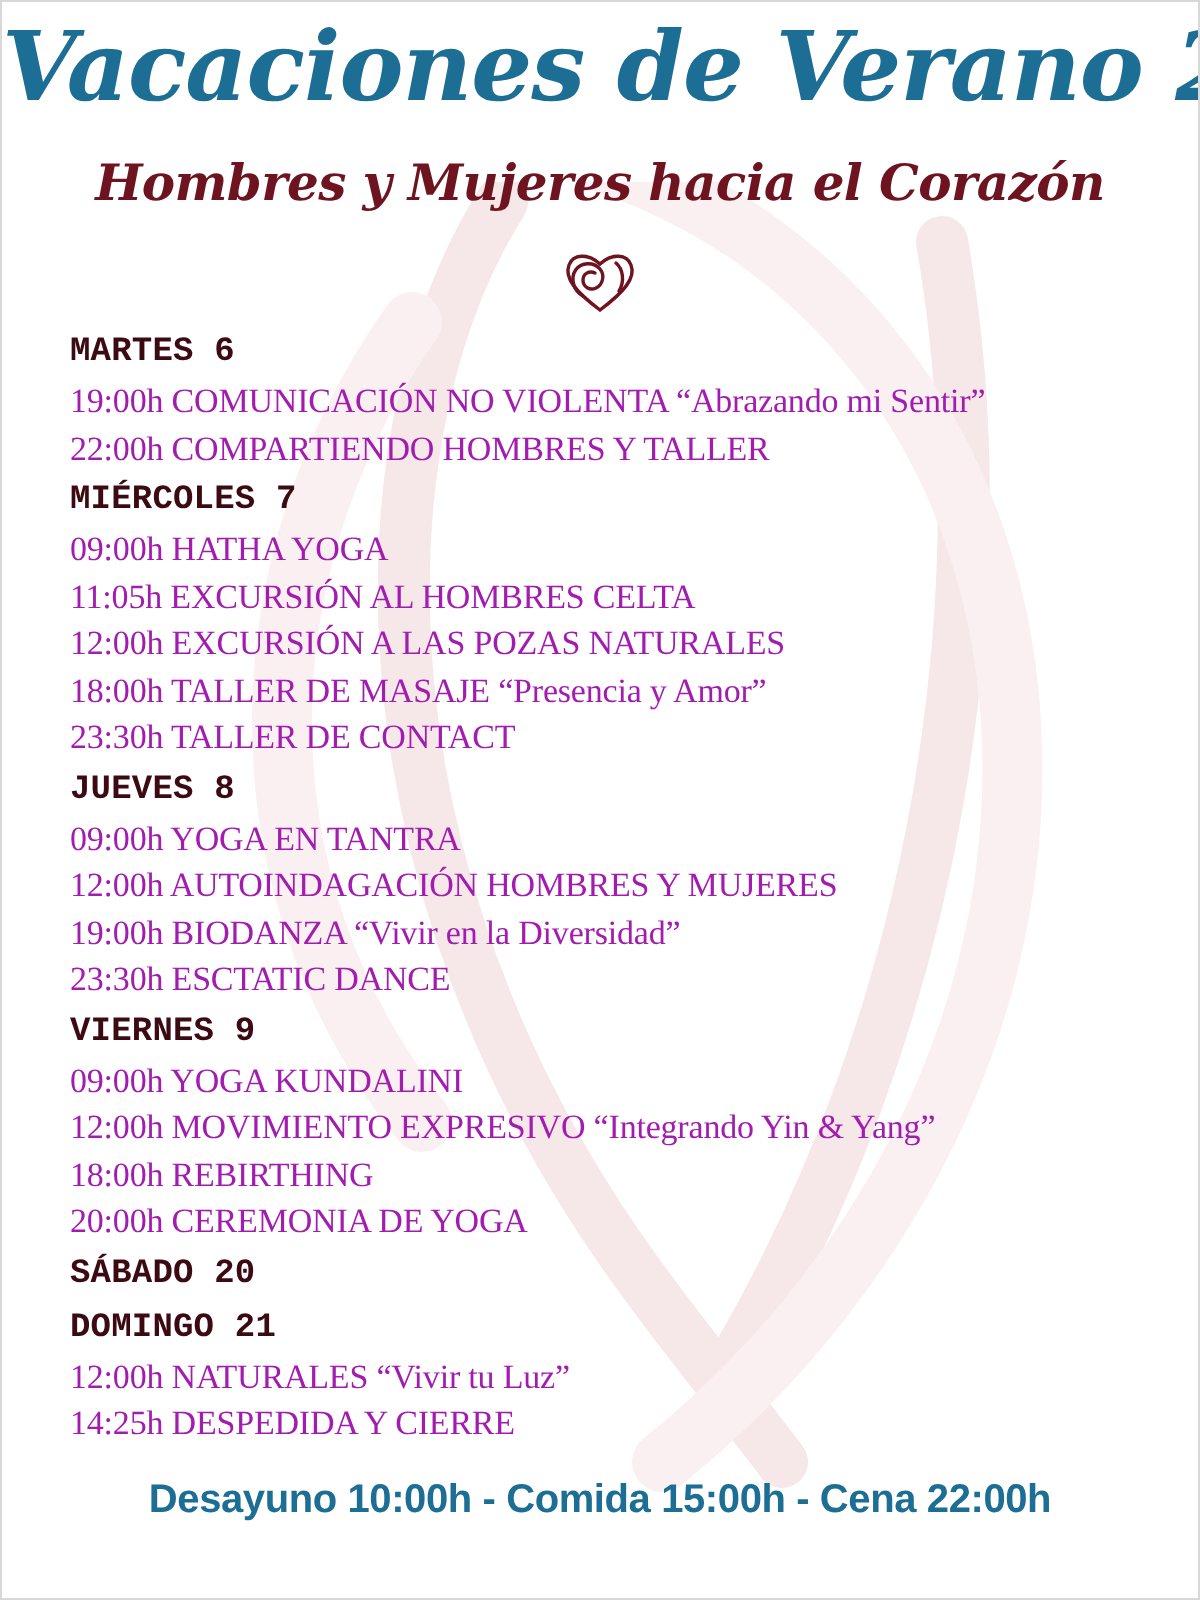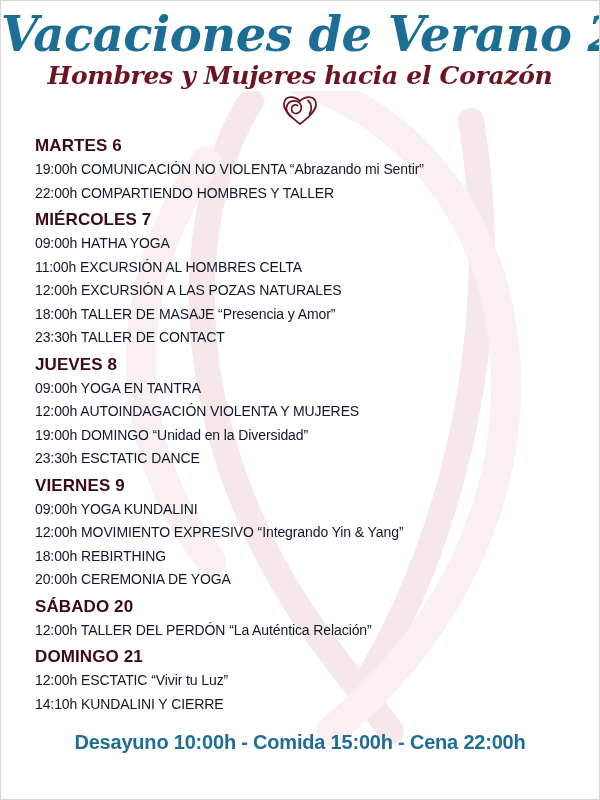--- a/index.html
+++ b/index.html
@@ -51,21 +51,21 @@
     margin: 0;
     white-space: nowrap;
   }
   .sub-title {
     font-family: "DejaVu Serif", serif;
     font-style: italic;
     font-weight: bold;
     font-size: 25px;
     line-height: 30px;
     color: #6d1420;
-    margin: 0;
+    margin: 16px;
     letter-spacing: -0.3px;
     white-space: nowrap;
   }
   .logo-wrap {
     height: 36px;
     margin-top: 1px;
     display: flex;
     align-items: center;
     justify-content: center;
   }
@@ -73,32 +73,32 @@
   
   .schedule {
     position: relative;
     z-index: 2;
     padding: 6px 0 0 34px;
   }
   .day-block {
     margin-bottom: 3px;
   }
   .day-heading {
-    font-family: Liberation Sans, sans-serif;
+    font-family: Liberation Mono, monospace;
     font-weight: bold;
     font-size: 17px;
     line-height: 24px;
     color: #3b0a12;
     letter-spacing: 0.1px;
   }
   .event-line {
-    font-family: Liberation Sans, sans-serif;
-    font-size: 14px;
+    font-family: Liberation Serif, serif;
+    font-size: 17px;
     line-height: 23.5px;
-    color: #0f172a;
+    color: #a21caf;
     white-space: nowrap;
     letter-spacing: -0.1px;
   }
   .event-line .ev-time {
     font-weight: normal;
   }
   .event-line .ev-name {
     font-weight: normal;
   }
 
@@ -150,47 +150,46 @@
 
   <div class="schedule">
       <div class="day-block">
         <div class="day-heading">MARTES 6</div>
         <div class="event-line"><span class="ev-time">19:00h</span> <span class="ev-name">COMUNICACIÓN NO VIOLENTA “Abrazando mi Sentir”</span></div>
         <div class="event-line"><span class="ev-time">22:00h</span> <span class="ev-name">COMPARTIENDO HOMBRES Y TALLER</span></div>
       </div>
       <div class="day-block">
         <div class="day-heading">MIÉRCOLES 7</div>
         <div class="event-line"><span class="ev-time">09:00h</span> <span class="ev-name">HATHA YOGA</span></div>
-        <div class="event-line"><span class="ev-time">11:00h</span> <span class="ev-name">EXCURSIÓN AL HOMBRES CELTA</span></div>
+        <div class="event-line"><span class="ev-time">11:05h</span> <span class="ev-name">EXCURSIÓN AL HOMBRES CELTA</span></div>
         <div class="event-line"><span class="ev-time">12:00h</span> <span class="ev-name">EXCURSIÓN A LAS POZAS NATURALES</span></div>
         <div class="event-line"><span class="ev-time">18:00h</span> <span class="ev-name">TALLER DE MASAJE “Presencia y Amor”</span></div>
         <div class="event-line"><span class="ev-time">23:30h</span> <span class="ev-name">TALLER DE CONTACT</span></div>
       </div>
       <div class="day-block">
         <div class="day-heading">JUEVES 8</div>
         <div class="event-line"><span class="ev-time">09:00h</span> <span class="ev-name">YOGA EN TANTRA</span></div>
-        <div class="event-line"><span class="ev-time">12:00h</span> <span class="ev-name">AUTOINDAGACIÓN VIOLENTA Y MUJERES</span></div>
-        <div class="event-line"><span class="ev-time">19:00h</span> <span class="ev-name">DOMINGO “Unidad en la Diversidad”</span></div>
+        <div class="event-line"><span class="ev-time">12:00h</span> <span class="ev-name">AUTOINDAGACIÓN HOMBRES Y MUJERES</span></div>
+        <div class="event-line"><span class="ev-time">19:00h</span> <span class="ev-name">BIODANZA “Vivir en la Diversidad”</span></div>
         <div class="event-line"><span class="ev-time">23:30h</span> <span class="ev-name">ESCTATIC DANCE</span></div>
       </div>
       <div class="day-block">
         <div class="day-heading">VIERNES 9</div>
         <div class="event-line"><span class="ev-time">09:00h</span> <span class="ev-name">YOGA KUNDALINI</span></div>
         <div class="event-line"><span class="ev-time">12:00h</span> <span class="ev-name">MOVIMIENTO EXPRESIVO “Integrando Yin &amp; Yang”</span></div>
         <div class="event-line"><span class="ev-time">18:00h</span> <span class="ev-name">REBIRTHING</span></div>
         <div class="event-line"><span class="ev-time">20:00h</span> <span class="ev-name">CEREMONIA DE YOGA</span></div>
       </div>
       <div class="day-block">
         <div class="day-heading">SÁBADO 20</div>
-        <div class="event-line"><span class="ev-time">12:00h</span> <span class="ev-name">TALLER DEL PERDÓN “La Auténtica Relación”</span></div>
       </div>
       <div class="day-block">
         <div class="day-heading">DOMINGO 21</div>
-        <div class="event-line"><span class="ev-time">12:00h</span> <span class="ev-name">ESCTATIC “Vivir tu Luz”</span></div>
-        <div class="event-line"><span class="ev-time">14:10h</span> <span class="ev-name">KUNDALINI Y CIERRE</span></div>
+        <div class="event-line"><span class="ev-time">12:00h</span> <span class="ev-name">NATURALES “Vivir tu Luz”</span></div>
+        <div class="event-line"><span class="ev-time">14:25h</span> <span class="ev-name">DESPEDIDA Y CIERRE</span></div>
       </div>
     </div>
 
   <div class="footer">
     <div class="meals">Desayuno 10:00h - Comida 15:00h - Cena 22:00h</div>
 
   </div>
 
 </div>
 

